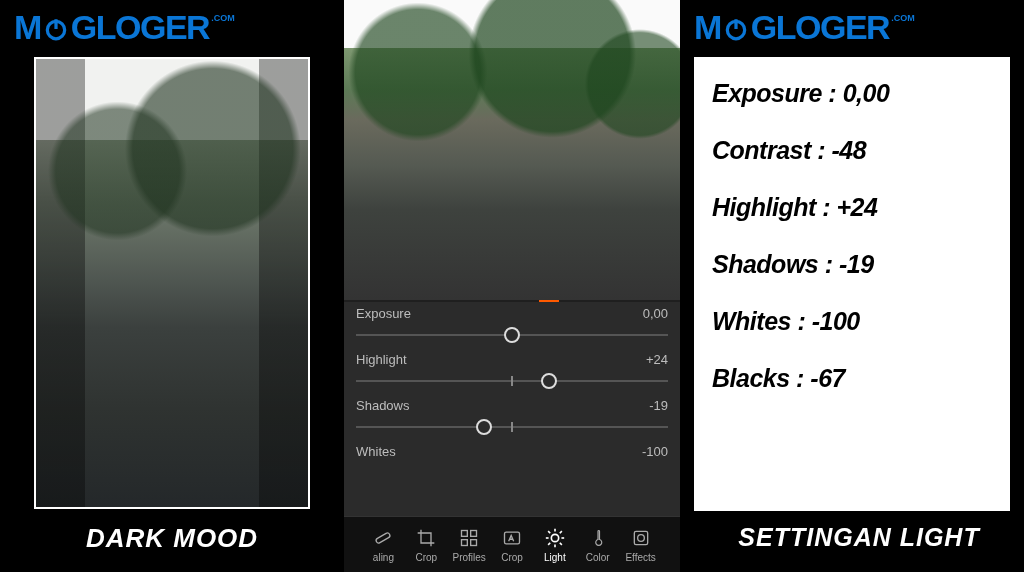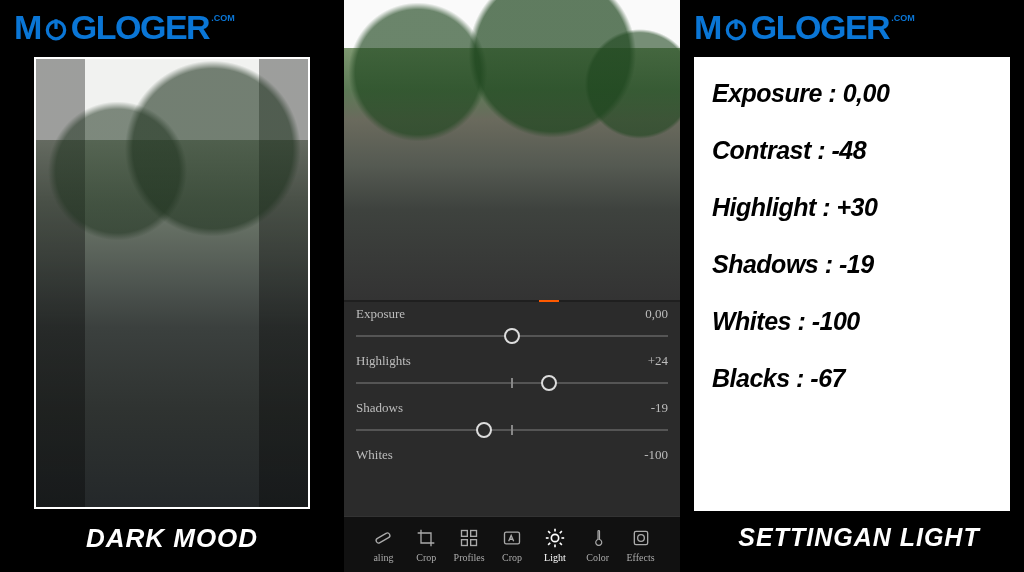--- a/index.html
+++ b/index.html
@@ -8,21 +8,21 @@
     height: 572px;
     background: #000;
     font-family: Arial, Helvetica, sans-serif;
     display: flex;
     overflow: hidden;
     color: #fff;
   }
 
   
   .panel-left   { width: 344px; position: relative; }
-  .panel-center { width: 336px; position: relative; font-family: Liberation Serif, serif; }
+  .panel-center { width: 336px; position: relative; }
   .panel-right  { width: 344px; position: relative; }
 
   
   .logo {
     display: flex;
     align-items: center;
     gap: 1px;
     padding: 8px 14px 4px;
     font-weight: 900;
     font-size: 34px;
@@ -272,21 +272,21 @@
         <div class="slider-track">
           <div class="line"></div>
             <div class="mid-tick"></div>
           <div class="knob" style="left:50%"></div>
         </div>
       </div>
 
 
       <div class="slider-row">
         <div class="slider-head">
-          <span>Highlights</span>
+          <span>Highlight</span>
           <span>+24</span>
         </div>
         <div class="slider-track">
           <div class="line"></div>
             <div class="mid-tick"></div>
           <div class="knob" style="left:62%"></div>
         </div>
       </div>
 
       <div class="slider-row">
@@ -395,20 +395,20 @@
         <line x1="12" y1="3" x2="12" y2="12" stroke="#0a76d6" stroke-width="3"></line>
       </svg>
     </span>
     <span>GLOGER</span>
     <span class="com">.COM</span>
   </div>
 
   <div class="settings-card">
     <div class="setting-line">Exposure : 0,00</div>
     <div class="setting-line">Contrast : -48</div>
-    <div class="setting-line">Highlight : +30</div>
+    <div class="setting-line">Highlight : +24</div>
     <div class="setting-line">Shadows : -19</div>
     <div class="setting-line">Whites : -100</div>
     <div class="setting-line">Blacks : -67</div>
   </div>
 
   <div class="right-title">SETTINGAN LIGHT</div>
 </div>
 
 </body></html>

